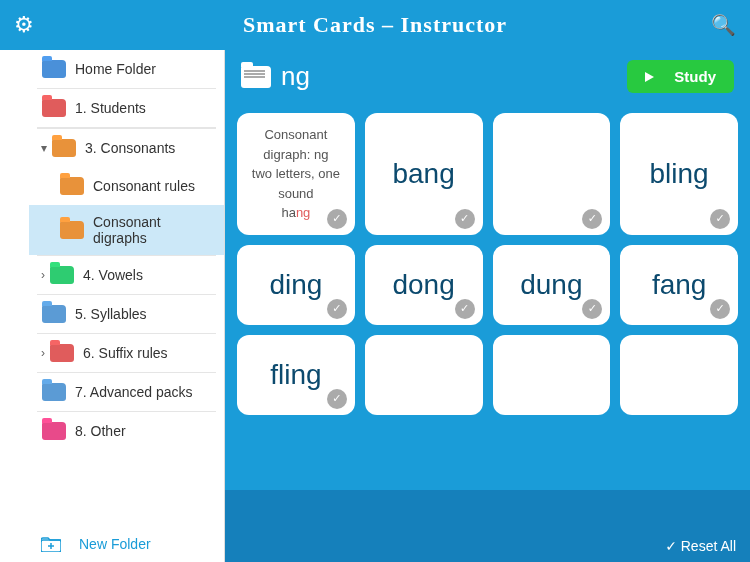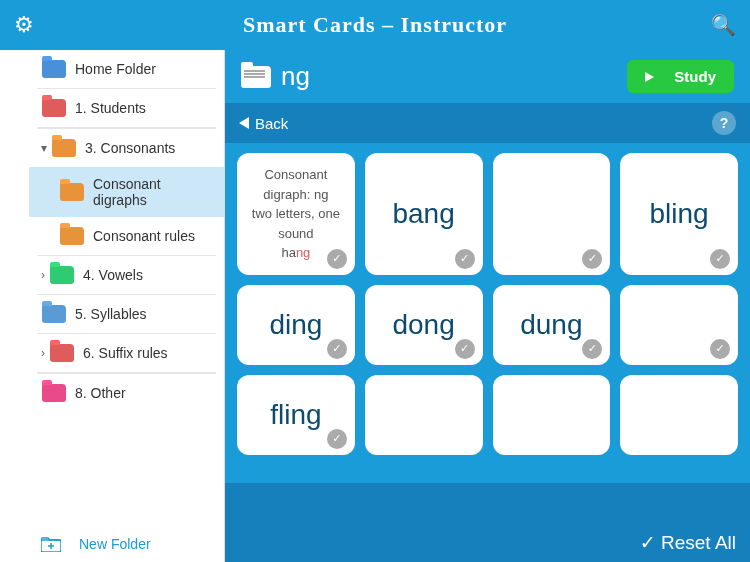--- a/index.html
+++ b/index.html
@@ -284,21 +284,21 @@
     
     .bottom-bar {
       background: #1580bb;
       display: flex;
       justify-content: flex-end;
       align-items: center;
       padding: 8px 14px;
     }
     .reset-all-btn {
       color: white;
-      font-size: 19px;
+      font-size: 14px;
       cursor: pointer;
       display: flex;
       align-items: center;
       gap: 4px;
       margin-top: 40px;
     }
 
     .divider {
       height: 1px;
       background: #e5e5e5;
@@ -337,33 +337,33 @@
     <div class="divider"></div>
 
     <div class="sidebar-item">
       <span class="chevron">▾</span>
       <div class="sidebar-icon">
           <div class="folder-icon f-orange"></div>
         </div>
       <span class="sidebar-label">3. Consonants</span>
     </div>
 
+    <div class="sidebar-item sub">
+      <div class="sidebar-icon">
+          <div class="folder-icon f-orange"></div>
+        </div>
+      <span class="sidebar-label">Consonant rules</span>
+    </div>
+
     <div class="sidebar-item sub active">
       <div class="sidebar-icon">
           <div class="folder-icon f-orange"></div>
         </div>
       <span class="sidebar-label">Consonant digraphs</span>
     </div>
-
-    <div class="sidebar-item sub">
-      <div class="sidebar-icon">
-          <div class="folder-icon f-orange"></div>
-        </div>
-      <span class="sidebar-label">Consonant rules</span>
-    </div>
     <div class="divider"></div>
 
     <div class="sidebar-item">
       <span class="chevron">›</span>
       <div class="sidebar-icon">
           <div class="folder-icon f-green"></div>
         </div>
       <span class="sidebar-label">4. Vowels</span>
     </div>
     <div class="divider"></div>
@@ -378,20 +378,26 @@
 
     <div class="sidebar-item">
       <span class="chevron">›</span>
       <div class="sidebar-icon">
           <div class="folder-icon f-red"></div>
         </div>
       <span class="sidebar-label">6. Suffix rules</span>
     </div>
     <div class="divider"></div>
 
+    <div class="sidebar-item">
+      <div class="sidebar-icon">
+          <div class="folder-icon f-blue2"></div>
+        </div>
+      <span class="sidebar-label">7. Advanced packs</span>
+    </div>
     <div class="divider"></div>
 
     <div class="sidebar-item">
       <div class="sidebar-icon">
           <div class="folder-icon f-pink"></div>
         </div>
       <span class="sidebar-label">8. Other</span>
     </div>
 
     <div class="new-folder-btn">
@@ -411,27 +417,20 @@
       <div class="folder-icon-sm">
         <div class="folder-lines"></div>
       </div>
       <span class="content-title">ng</span>
       <button class="study-btn">
         <div class="play-triangle"></div>
         <span>Study</span>
       </button>
     </div>
 
-    <div class="back-bar">
-      <div class="back-btn">
-        <div class="back-arrow"></div>
-        <span>Back</span>
-      </div>
-      <div class="help-btn">?</div>
-    </div>
 
     <div class="cards-area">
       <div class="cards-grid">
 
         <div class="card">
           <div class="card-text-sm">
             Consonant digraph: ng<br>two letters, one sound<br>ha<span class="highlight">ng</span>
           </div>
           <div class="check-badge">✓</div>
         </div>
@@ -459,20 +458,21 @@
           <span class="card-text">dong</span>
           <div class="check-badge">✓</div>
         </div>
 
         <div class="card">
           <span class="card-text">dung</span>
           <div class="check-badge">✓</div>
         </div>
 
         <div class="card">
+          <span class="card-text">fang</span>
           <div class="check-badge">✓</div>
         </div>
 
         <div class="card">
           <span class="card-text">fling</span>
           <div class="check-badge">✓</div>
         </div>
 
         <div class="card" style="min-height:50px;"></div>
 

